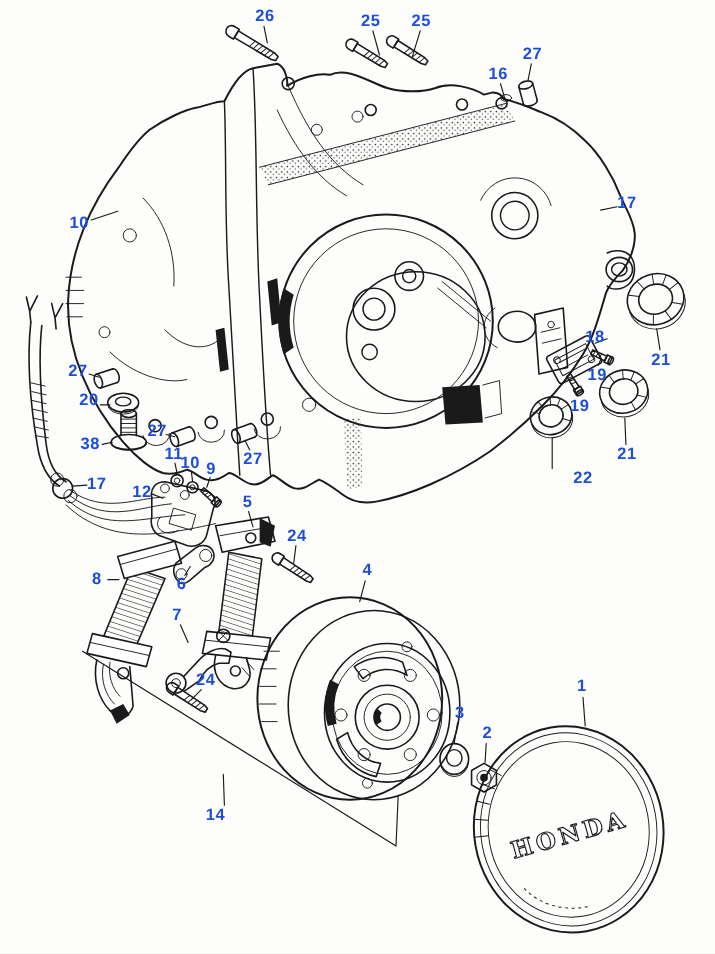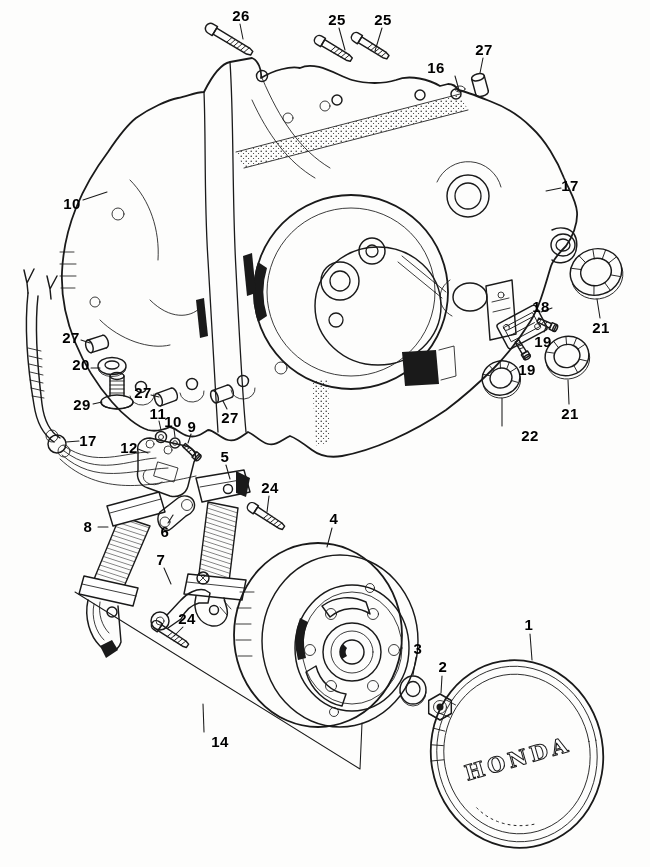--- a/index.html
+++ b/index.html
@@ -13,21 +13,21 @@
   #art .ink{fill:#1a1a1a;stroke:none}
   #art .wfill{fill:#fff;stroke:#1a1a1a}
   #art .dots{fill:url(#stip);stroke:none}
   #art .coil{fill:url(#coilhatch);stroke:#1a1a1a;stroke-width:1.4}
   #art .ld{stroke:#1a1a1a;stroke-width:1.05}
   #art .dash{stroke-dasharray:2 4;stroke-width:.9}
   #art .logo{fill:#fff;stroke:#1a1a1a;stroke-width:1.05;
              font:700 21px "DejaVu Serif",serif;letter-spacing:3.5px}
   #callout-layer{position:absolute;left:0;top:0;width:100%;height:100%;pointer-events:none}
   .callout{position:absolute;transform:translate(-50%,-50%);
-           font:700 15px "Liberation Sans",sans-serif;color:#000000;letter-spacing:.5px;
+           font:700 15px "Liberation Sans",sans-serif;color:#1d4ed8;letter-spacing:.5px;
            white-space:nowrap}
 </style>
 </head>
 <body>
 
 <div class="page">
 
 <svg id="art" width="650" height="867" viewBox="0 0 650 867">
   <defs>
     <pattern id="stip" width="5" height="5" patternUnits="userSpaceOnUse">
@@ -356,46 +356,46 @@
         <line x1="442" y1="676" x2="441" y2="693" class="ld"></line>
         <line x1="530" y1="634" x2="532" y2="660" class="ld"></line>
         <line x1="204" y1="732" x2="203" y2="704" class="ld"></line>
       </g>
 </svg>
 
 <div id="callout-layer">
       <div class="callout" style="left: 241px; top: 15px;">26</div>
       <div class="callout" style="left: 337px; top: 19px;">25</div>
       <div class="callout" style="left: 383px; top: 19px;">25</div>
-      <div class="callout" style="left: 436px; top: 67px;">16</div>
+      <div class="callout" style="left: 453px; top: 67px;">16</div>
       <div class="callout" style="left: 484px; top: 49px;">27</div>
       <div class="callout" style="left: 570px; top: 185px;">17</div>
       <div class="callout" style="left: 72px; top: 203px;">10</div>
       <div class="callout" style="left: 541px; top: 306px;">18</div>
       <div class="callout" style="left: 601px; top: 327px;">21</div>
       <div class="callout" style="left: 543px; top: 341px;">19</div>
       <div class="callout" style="left: 527px; top: 369px;">19</div>
       <div class="callout" style="left: 570px; top: 413px;">21</div>
       <div class="callout" style="left: 530px; top: 435px;">22</div>
       <div class="callout" style="left: 71px; top: 337px;">27</div>
       <div class="callout" style="left: 81px; top: 364px;">20</div>
-      <div class="callout" style="left: 82px; top: 404px;">29</div>
+      <div class="callout" style="left: 82px; top: 404px;">38</div>
       <div class="callout" style="left: 88px; top: 440px;">17</div>
       <div class="callout" style="left: 129px; top: 447px;">12</div>
       <div class="callout" style="left: 143px; top: 392px;">27</div>
       <div class="callout" style="left: 158px; top: 413px;">11</div>
       <div class="callout" style="left: 173px; top: 421px;">10</div>
       <div class="callout" style="left: 192px; top: 426px;">9</div>
       <div class="callout" style="left: 230px; top: 417px;">27</div>
       <div class="callout" style="left: 225px; top: 456px;">5</div>
       <div class="callout" style="left: 270px; top: 487px;">24</div>
       <div class="callout" style="left: 88px; top: 526px;">8</div>
       <div class="callout" style="left: 165px; top: 531px;">6</div>
       <div class="callout" style="left: 161px; top: 559px;">7</div>
       <div class="callout" style="left: 187px; top: 618px;">24</div>
       <div class="callout" style="left: 334px; top: 518px;">4</div>
       <div class="callout" style="left: 418px; top: 648px;">3</div>
       <div class="callout" style="left: 443px; top: 666px;">2</div>
       <div class="callout" style="left: 529px; top: 624px;">1</div>
-      <div class="callout" style="left: 220px; top: 741px;">14</div>
+      <div class="callout" style="left: 196px; top: 741px;">14</div>
     </div>
 
 </div>
 
 </body></html>

